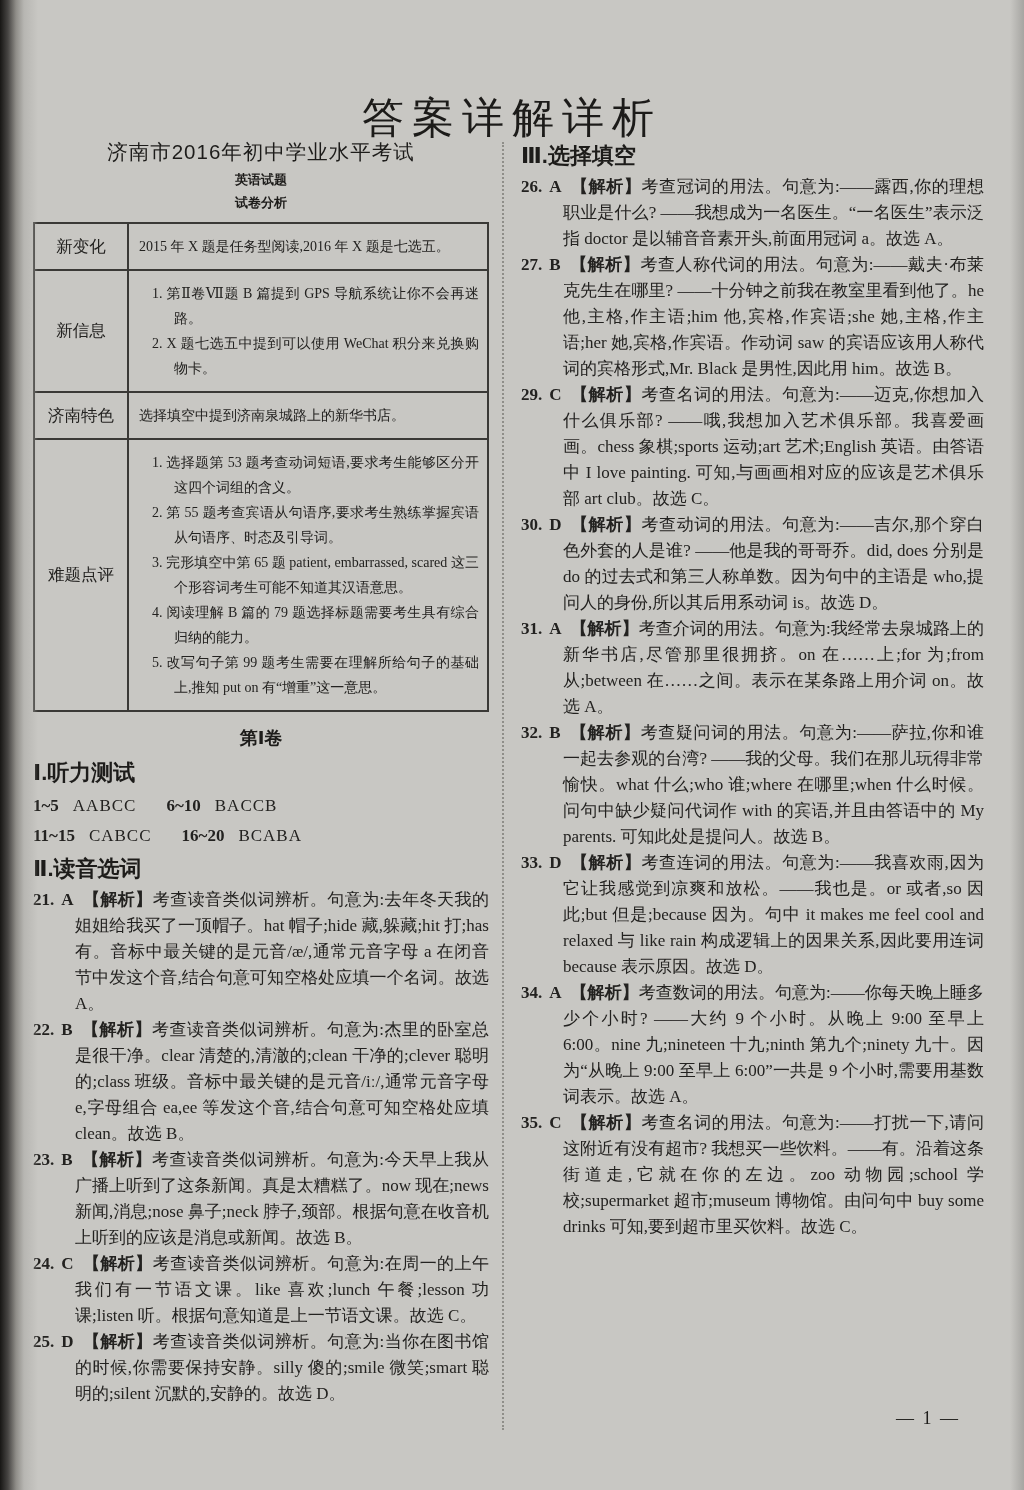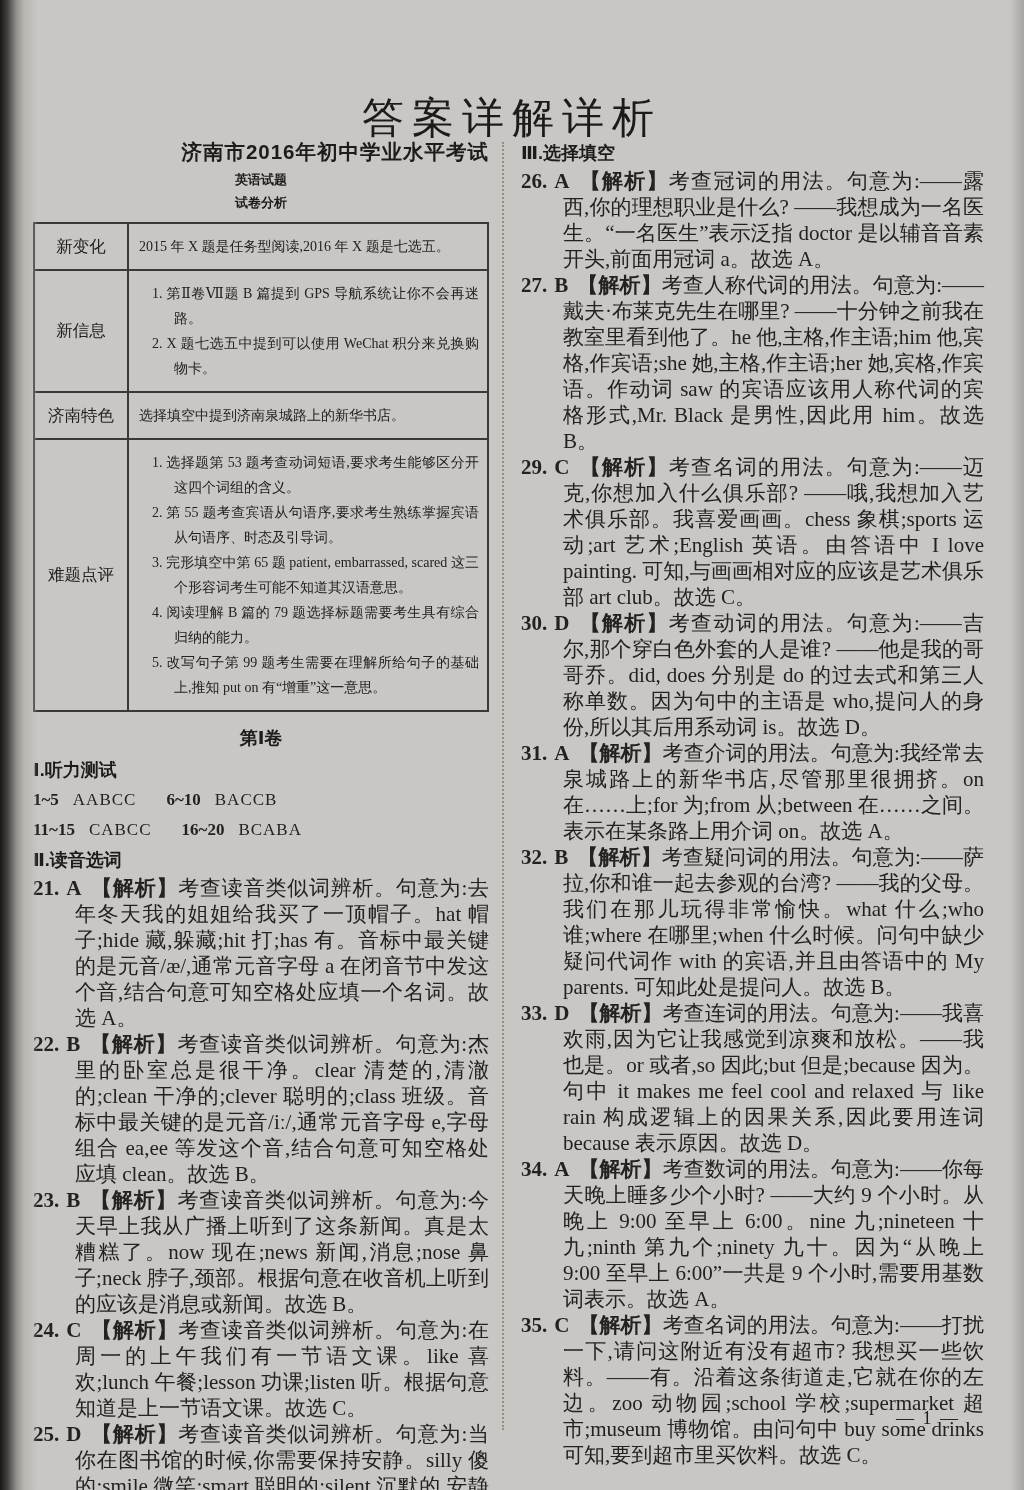--- a/index.html
+++ b/index.html
@@ -22,42 +22,42 @@
     font-size:42px;font-weight:normal;letter-spacing:8px;color:#1c1b19;
   }
   .divider{
     position:absolute;left:502px;top:142px;height:1288px;width:0;
     border-left:2px dotted #8f8e89;
   }
   .col{position:absolute;top:138px;}
   .col-left{left:33px;width:456px;}
   .col-right{left:521px;width:463px;}
   .hei{font-family:"Liberation Sans","DejaVu Sans",sans-serif;}
-  .exam-title{text-align:right;font-size:20.5px;font-weight:bold;color:#1d1c1a;letter-spacing:1px;}
+  .exam-title{text-align:center;font-size:20.5px;font-weight:normal;color:#1d1c1a;letter-spacing:1px;}
   .subtitle{text-align:center;font-size:13px;font-weight:bold;margin-top:5px;color:#1d1c1a;}
   table.analysis{
     width:100%;border-collapse:collapse;margin-top:10px;
   }
   table.analysis td{border:2px solid #3a3936;}
   td.rowlabel{
     width:88px;text-align:center;vertical-align:middle;
     font-size:16.5px;padding:4px 2px;margin-left:32px;
   }
   td.rowcontent{
     padding:10px 8px 10px 10px;font-size:14px;line-height:25px;vertical-align:middle;
   }
   .cell-line{text-align:justify;}
   .cell-line.hang{padding-left:22px;text-indent:-22px;margin-left:13px;}
   .volume-heading{text-align:center;font-size:18px;font-weight:bold;margin:14px 0 8px 0;color:#1d1c1a;}
-  .sec-heading{font-size:18px;font-weight:bold;margin:3px 0;color:#1d1c1a;}
+  .sec-heading{font-size:22px;font-weight:bold;margin:3px 0;color:#1d1c1a;}
   .ans-line{font-size:17px;line-height:30px;}
   .ans-line .rng{font-weight:bold;}
   .ans-line .lts{margin-left:14px;margin-right:30px;letter-spacing:1px;}
   .item{
-    font-size:21px;line-height:26px;text-align:justify;
+    font-size:17px;line-height:26px;text-align:justify;
     padding-left:42px;text-indent:-42px;
   }
   .col-right .item{line-height:26px;}
   .item .no{font-weight:bold;margin-right:7px;}
   .item .ans{font-weight:bold;margin-right:9px;}
   .item .tag{font-weight:bold;}
   .pageno{
     position:absolute;top:1408px;right:64px;font-size:18px;letter-spacing:2px;color:#1d1c1a;
   }
 </style>

